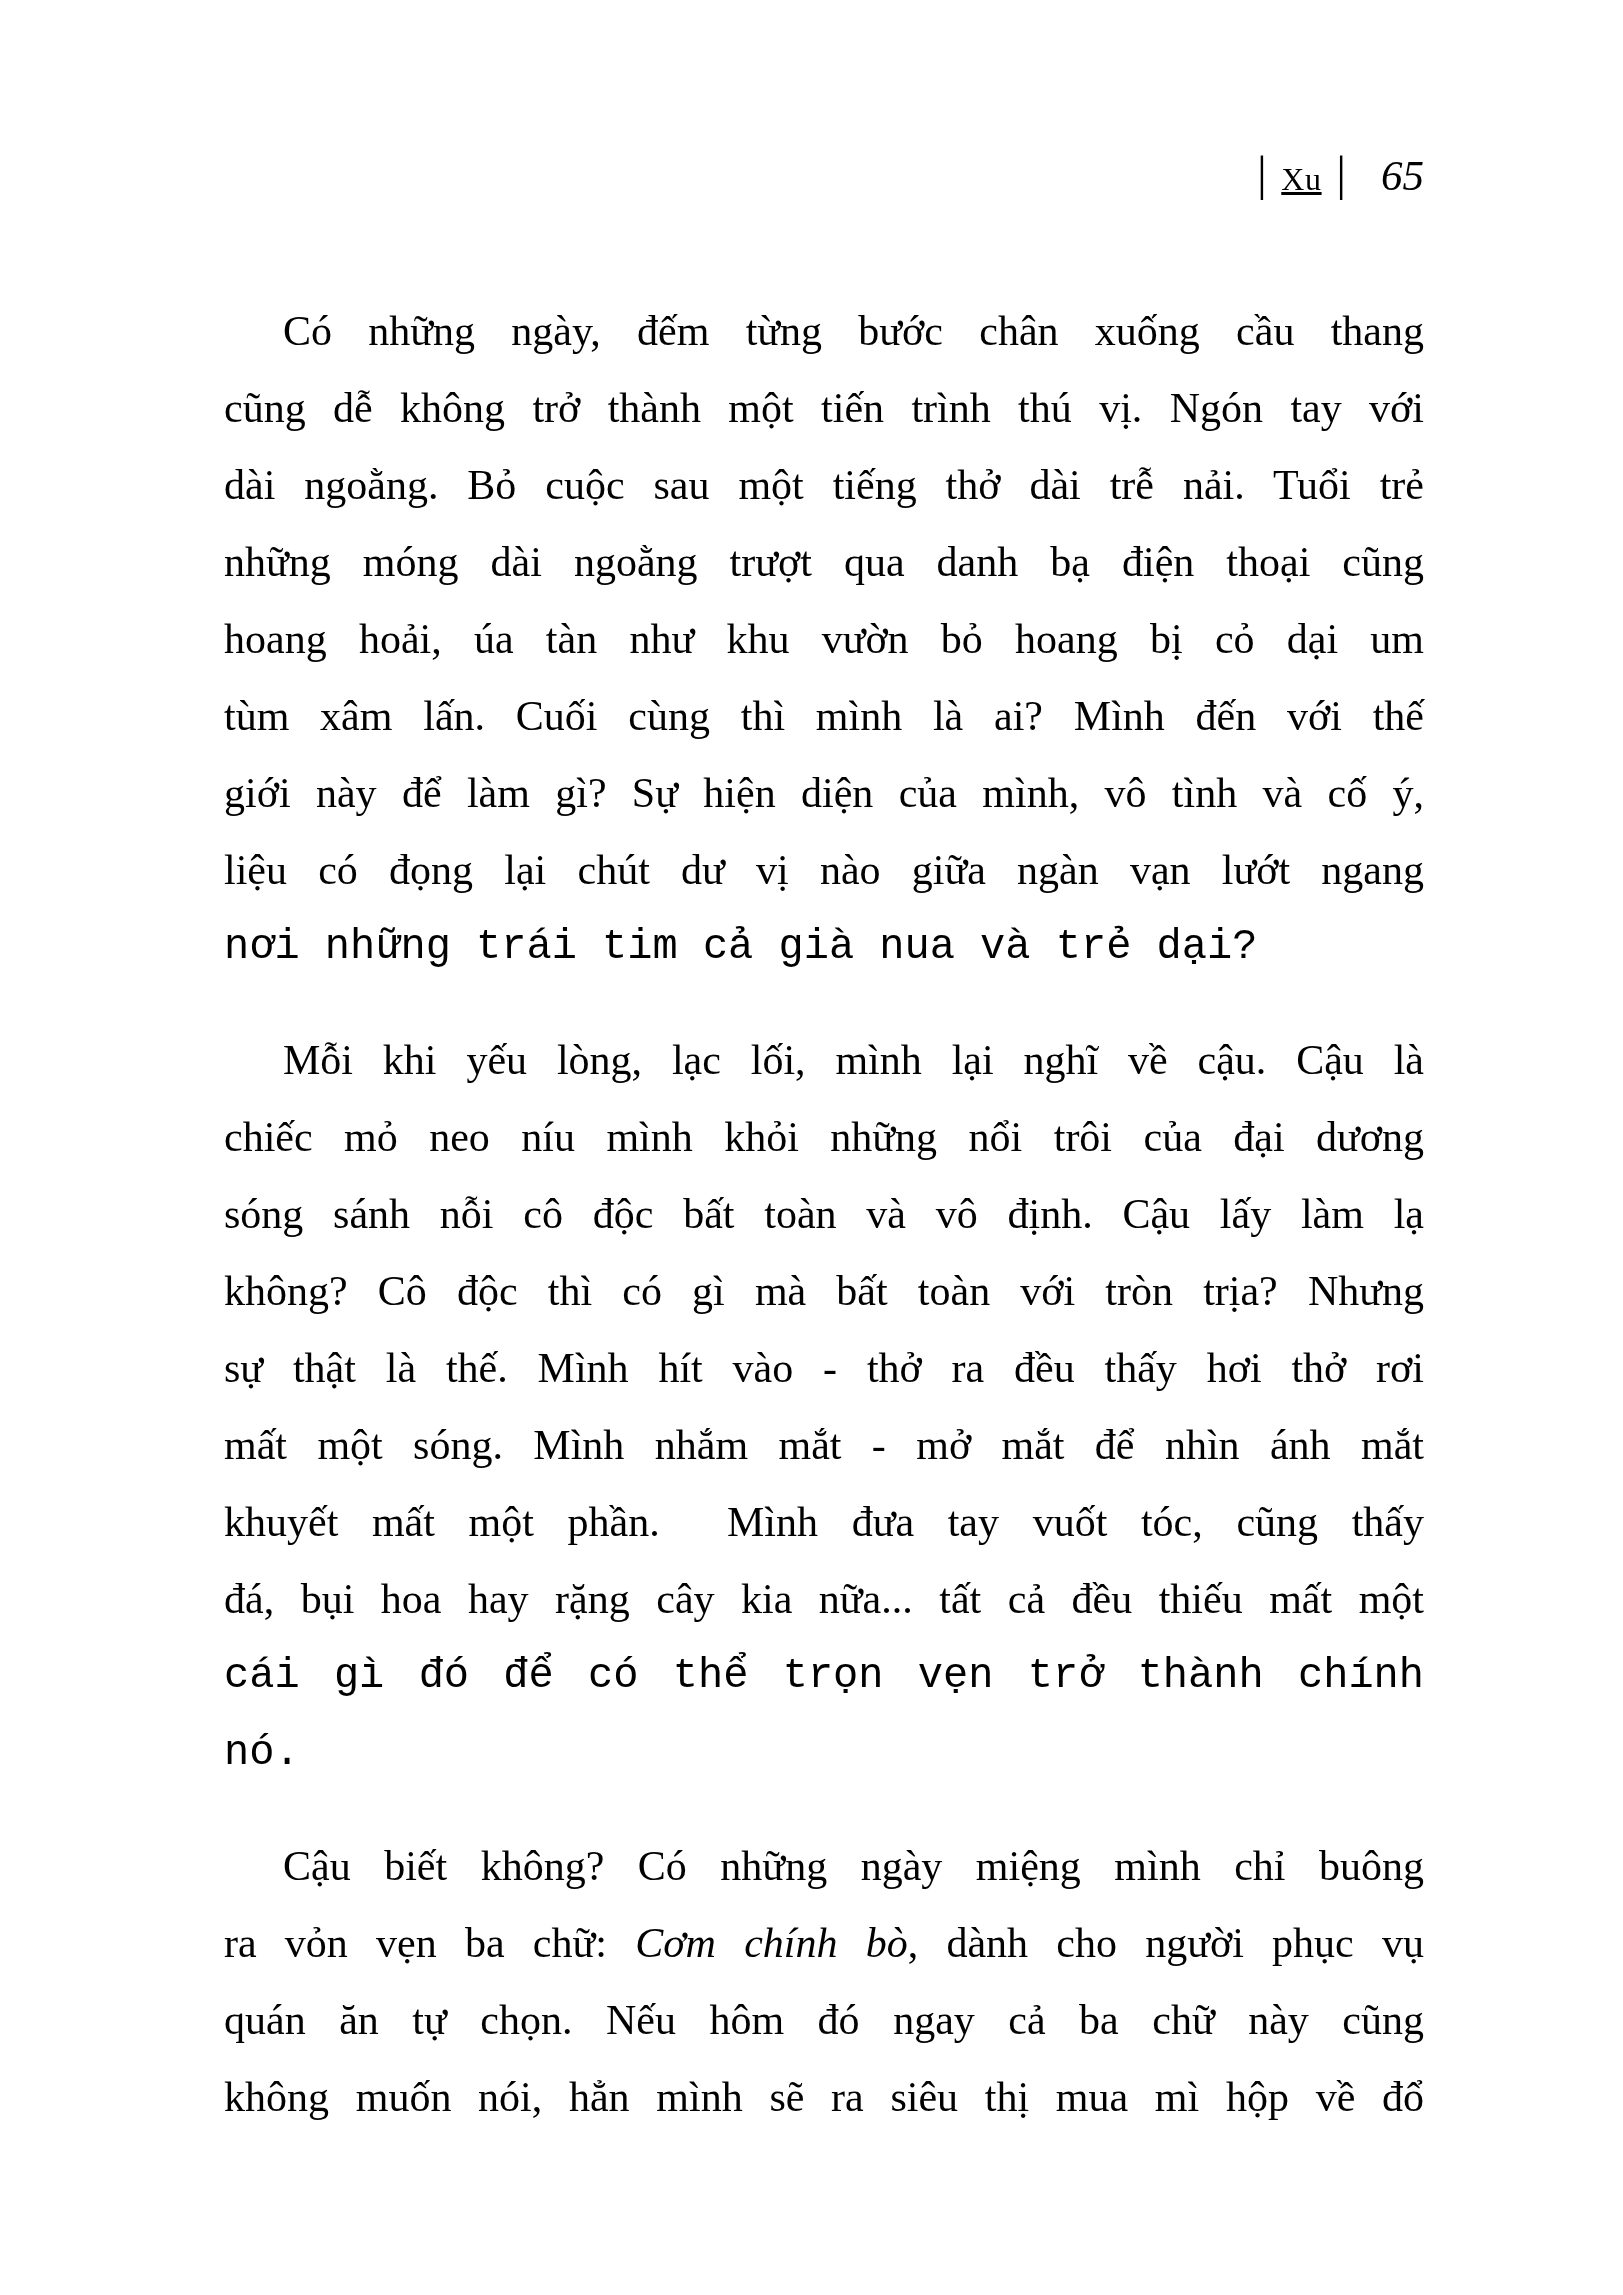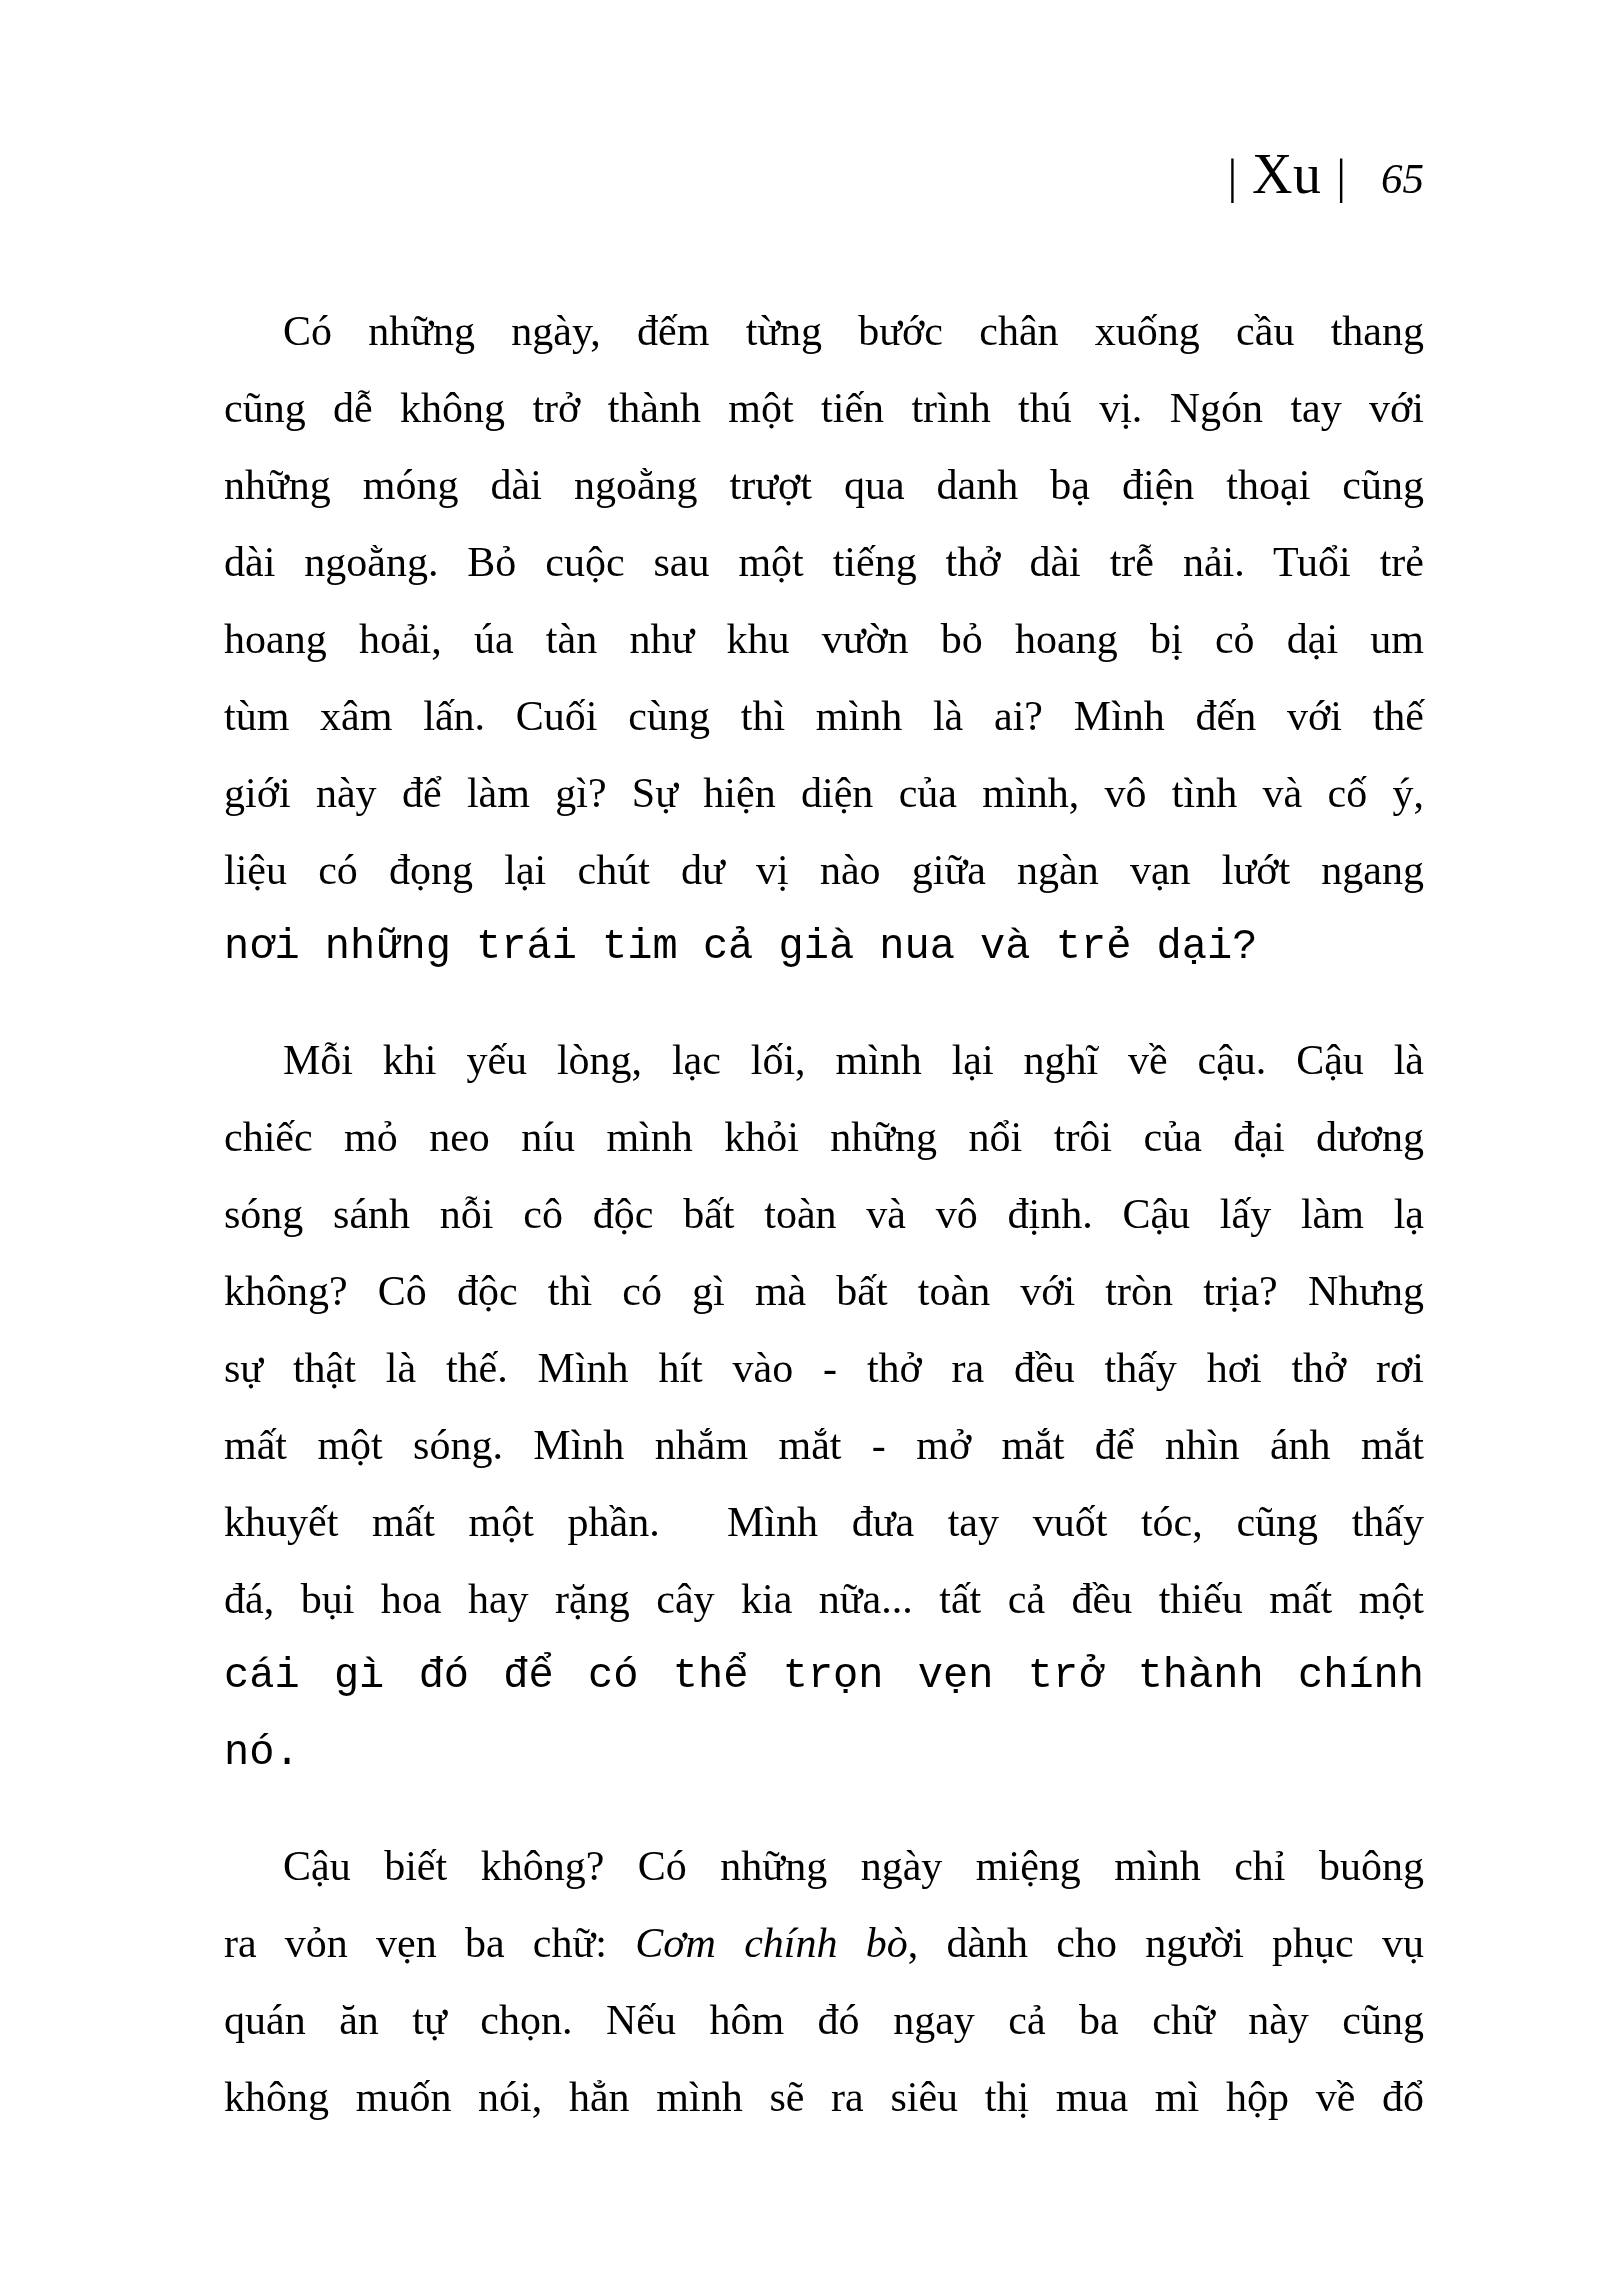--- a/index.html
+++ b/index.html
@@ -24,23 +24,24 @@
     width: 1200px;
     text-align: right;
     line-height: 62px;
     white-space: nowrap;
   }
   .sep {
     font-size: 49px;
     font-weight: 400;
   }
   .running-title {
-    font-size: 56px;
+    font-size: 32px;
     margin: 0 14.6px;
     letter-spacing: 0.6px;
+    text-decoration: underline;
   }
   .page-number {
     font-size: 43px;
     font-style: italic;
     margin-left: 35px;
   }
   .text-block {
     position: absolute;
     left: 224px;
     top: 293px;
@@ -63,22 +64,22 @@
 <body>
 
 <div class="page">
   <div class="header">
     <span class="sep">|</span><span class="running-title">Xu</span><span class="sep">|</span><span class="page-number">65</span>
   </div>
   <div class="text-block" id="text-block">
       <div class="paragraph">
         <div class="line indent"><span class="seg">Có những ngày, đếm từng bước chân xuống cầu thang</span></div>
         <div class="line"><span class="seg">cũng dễ không trở thành một tiến trình thú vị. Ngón tay với</span></div>
+        <div class="line"><span class="seg">dài ngoằng. Bỏ cuộc sau một tiếng thở dài trễ nải. Tuổi trẻ</span></div>
         <div class="line"><span class="seg">những móng dài ngoằng trượt qua danh bạ điện thoại cũng</span></div>
-        <div class="line"><span class="seg">dài ngoằng. Bỏ cuộc sau một tiếng thở dài trễ nải. Tuổi trẻ</span></div>
         <div class="line"><span class="seg">hoang hoải, úa tàn như khu vườn bỏ hoang bị cỏ dại um</span></div>
         <div class="line"><span class="seg">tùm xâm lấn. Cuối cùng thì mình là ai? Mình đến với thế</span></div>
         <div class="line"><span class="seg">giới này để làm gì? Sự hiện diện của mình, vô tình và cố ý,</span></div>
         <div class="line"><span class="seg">liệu có đọng lại chút dư vị nào giữa ngàn vạn lướt ngang</span></div>
         <div class="line short"><span class="seg">nơi những trái tim cả già nua và trẻ dại?</span></div>
       </div>
       <div class="paragraph">
         <div class="line indent"><span class="seg">Mỗi khi yếu lòng, lạc lối, mình lại nghĩ về cậu. Cậu là</span></div>
         <div class="line"><span class="seg">chiếc mỏ neo níu mình khỏi những nổi trôi của đại dương</span></div>
         <div class="line"><span class="seg">sóng sánh nỗi cô độc bất toàn và vô định. Cậu lấy làm lạ</span></div>

